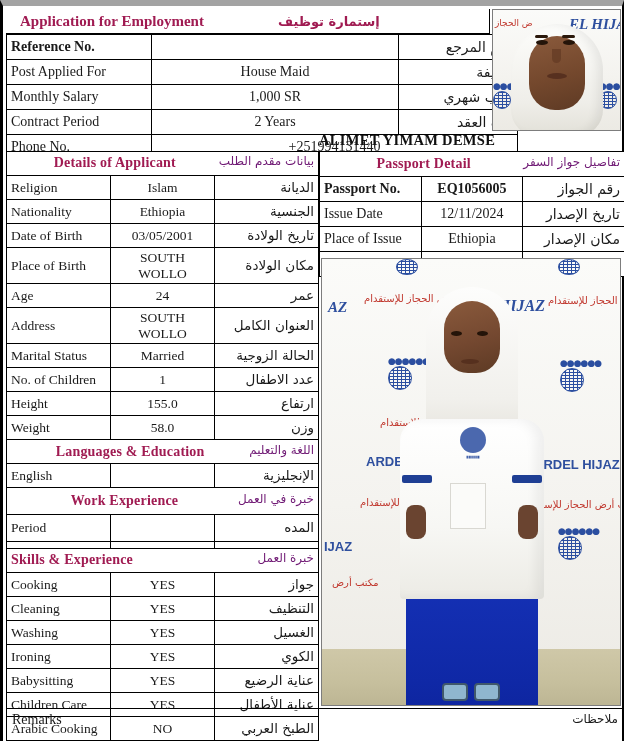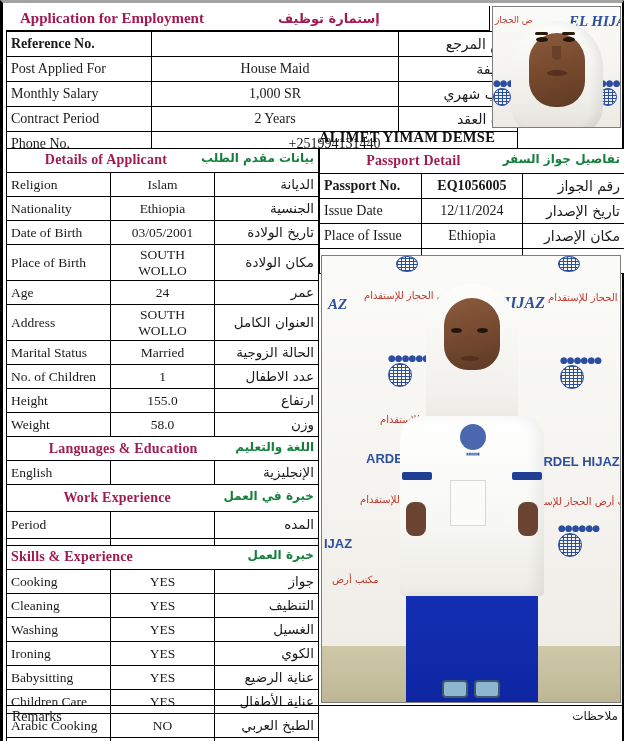--- a/index.html
+++ b/index.html
@@ -17,21 +17,21 @@
   }
 
   
   #page {
     position: absolute;
     left: 0; top: 0;
     width: 624px;
     height: 741px;
     box-sizing: border-box;
     border-left: 3px solid #000;
-    border-top: 3px solid #a3a3a3;
+    border-top: 6px solid #a3a3a3;
     border-right: 2px solid #000;
     background: #fff;
   }
 
   
   .tbl {
     border-collapse: collapse;
     table-layout: fixed;
     width: 100%;
   }
@@ -56,22 +56,22 @@
     padding: 2px 6px;
     height: 19px;
   }
   .sec .en {
     color: #a01b52;
     font-weight: bold;
     font-size: 14px;
     letter-spacing: .2px;
   }
   .sec .arh {
-    color: #15803d;
-    font-weight: bold;
+    color: #701a75;
+    font-weight: normal;
     font-size: 12px;
     direction: rtl;
     font-family: "DejaVu Sans", "Liberation Sans", sans-serif;
   }
   .sec-inner {
     display: flex;
     align-items: flex-start;
     justify-content: space-between;
   }
   .sec-inner.center-en .en { flex: 1; text-align: center; }

